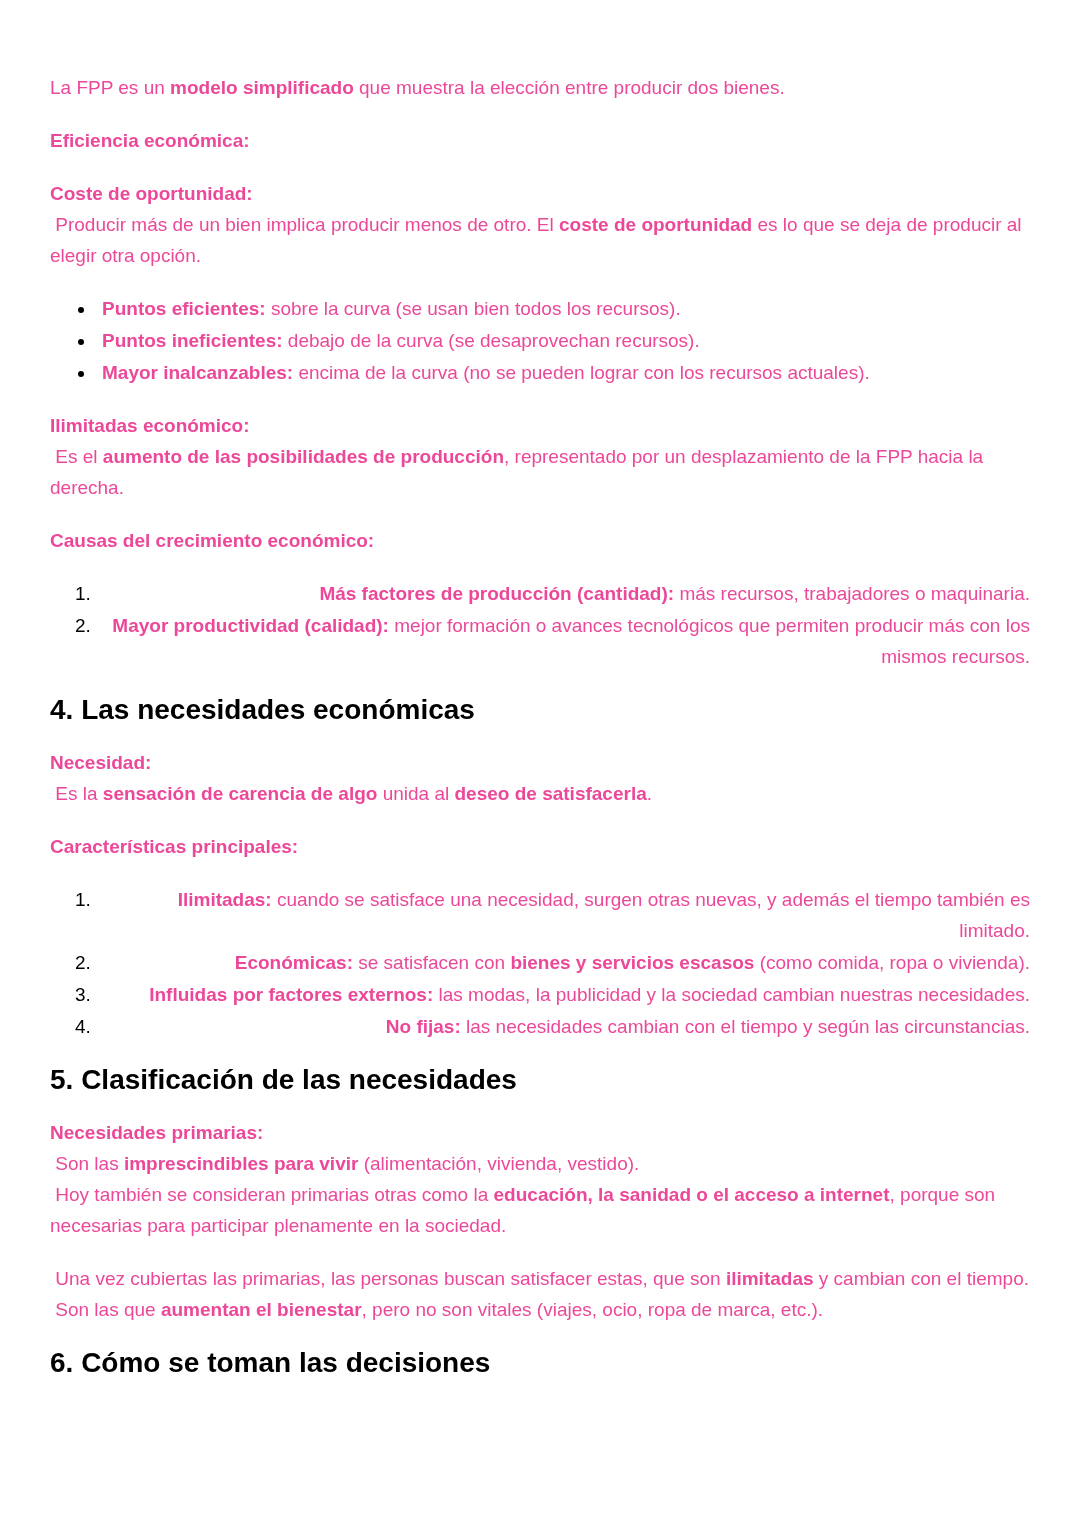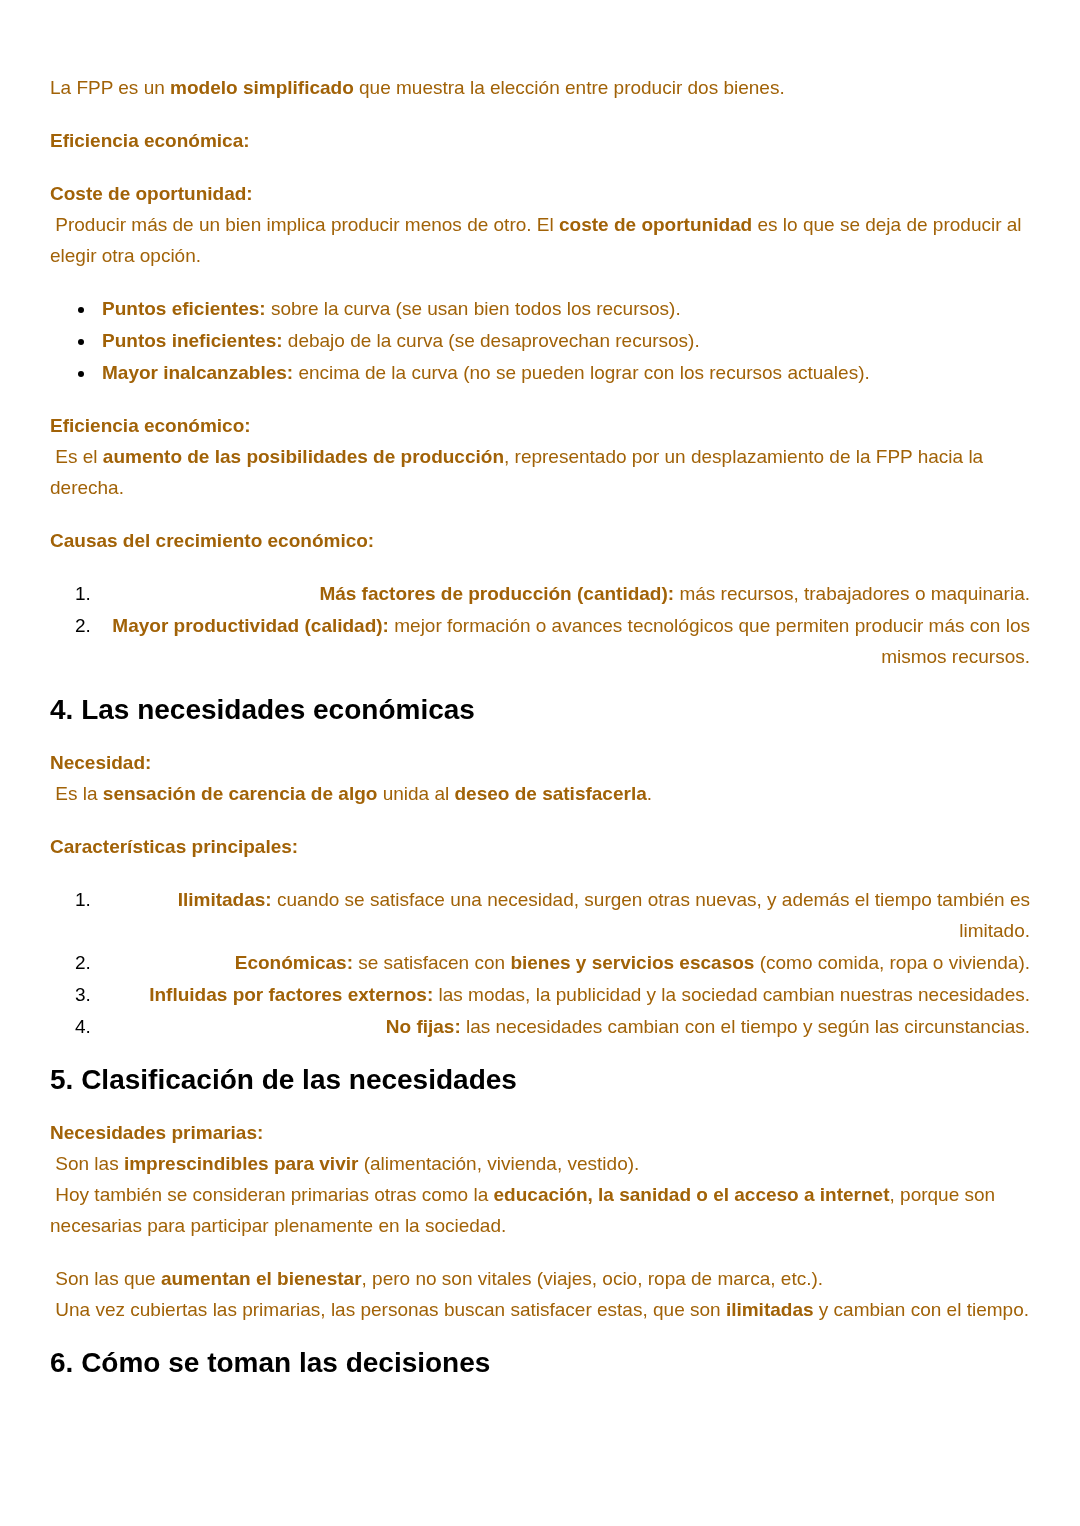--- a/index.html
+++ b/index.html
@@ -9,21 +9,21 @@
     min-height: 1526px;
     font-family: "Liberation Sans", sans-serif;
     color: #000000;
     -webkit-font-smoothing: antialiased;
   }
   .page { padding: 50px 50px 70px 50px; }
   .para, h3, li {
     font-size: 19px;
     line-height: 31px;
     font-weight: 400;
-    color: #a16207;
+    color: #ec4899;
   }
   .para { white-space: pre-wrap; }
   h3 { font-weight: 700; font-size: 19px; line-height: 31px; }
   h2.section {
     font-size: 28px;
     line-height: 31px;
     font-weight: 700;
     margin-top: 22px;
   }
   .block { margin-top: 22px; }
@@ -55,21 +55,21 @@
     <h3>Coste de oportunidad:</h3>
     <p class="para"><span> Producir más de un bien implica producir menos de otro. El </span><strong>coste de oportunidad</strong><span> es lo que se deja de producir al elegir otra opción.</span></p>
   </div>
   <ul class="doc-list">
     <li><strong>Puntos eficientes:</strong><span> sobre la curva (se usan bien todos los recursos).</span></li>
     <li><strong>Puntos ineficientes:</strong><span> debajo de la curva (se desaprovechan recursos).</span></li>
     <li><strong>Mayor inalcanzables:</strong><span> encima de la curva (no se pueden lograr con los recursos actuales).</span></li>
   </ul>
 
   <div class="block">
-    <h3>Eficiencia económico:</h3>
+    <h3>Ilimitadas económico:</h3>
     <p class="para"><span> Es el </span><strong>aumento de las posibilidades de producción</strong><span>, representado por un desplazamiento de la FPP hacia la derecha.</span></p>
   </div>
 
   <div class="block">
     <h3>Causas del crecimiento económico:</h3>
   </div>
   <ol class="doc-list">
     <li><strong>Más factores de producción (cantidad):</strong><span> más recursos, trabajadores o maquinaria.</span></li>
     <li><strong>Mayor productividad (calidad):</strong><span> mejor formación o avances tecnológicos que permiten producir más con los mismos recursos.</span></li>
   </ol>
@@ -93,19 +93,19 @@
 
   <h2 class="section">5. Clasificación de las necesidades</h2>
 
   <div class="block">
     <h3>Necesidades primarias:</h3>
     <p class="para"><span> Son las </span><strong>imprescindibles para vivir</strong><span> (alimentación, vivienda, vestido).</span></p>
     <p class="para"><span> Hoy también se consideran primarias otras como la </span><strong>educación, la sanidad o el acceso a internet</strong><span>, porque son necesarias para participar plenamente en la sociedad.</span></p>
   </div>
 
   <div class="block">
+    <p class="para"><span> Una vez cubiertas las primarias, las personas buscan satisfacer estas, que son </span><strong>ilimitadas</strong><span> y cambian con el tiempo.</span></p>
     <p class="para"><span> Son las que </span><strong>aumentan el bienestar</strong><span>, pero no son vitales (viajes, ocio, ropa de marca, etc.).</span></p>
-    <p class="para"><span> Una vez cubiertas las primarias, las personas buscan satisfacer estas, que son </span><strong>ilimitadas</strong><span> y cambian con el tiempo.</span></p>
   </div>
 
   <h2 class="section">6. Cómo se toman las decisiones</h2>
 
 </main>
 
 </body></html>

